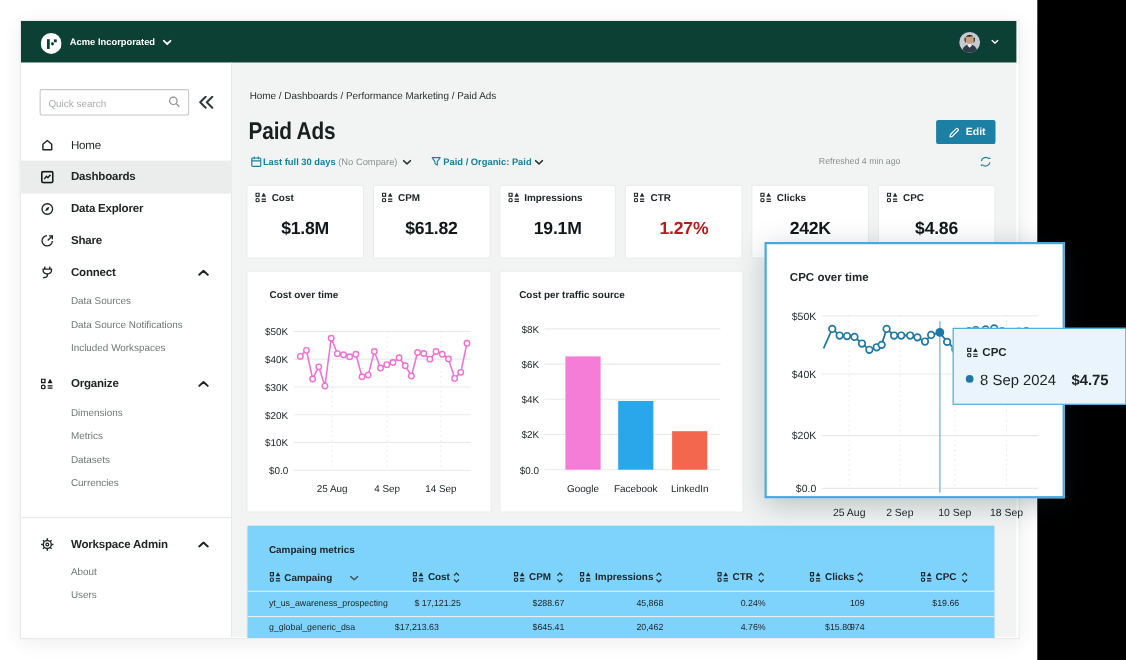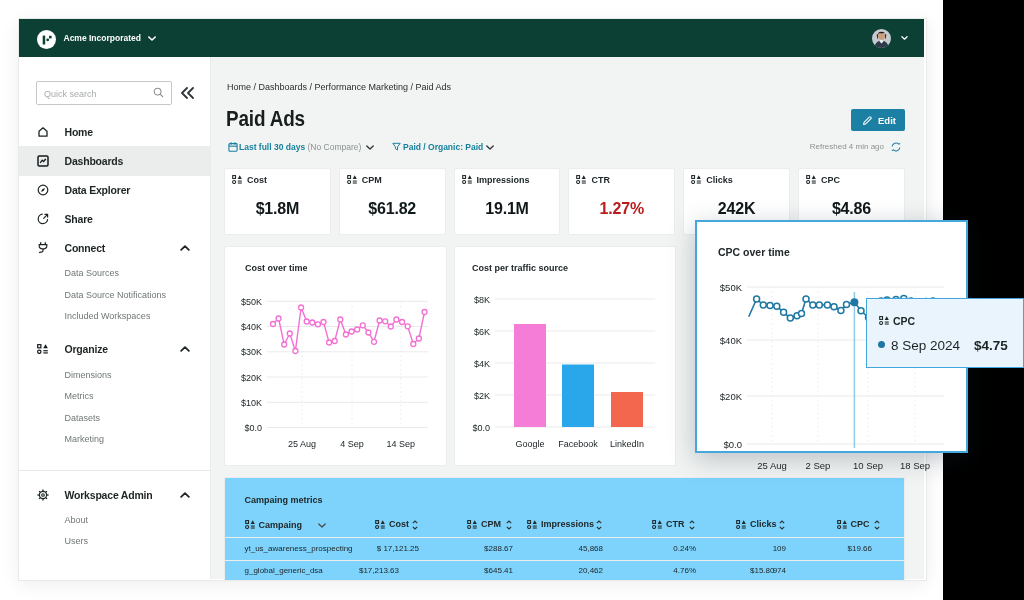--- a/index.html
+++ b/index.html
@@ -49,21 +49,21 @@
 <line x1="7.2" y1="7.2" x2="10" y2="10" stroke="#8b908e" stroke-width="1.1"></line>
 </svg>
 <svg class="abs" style="left:161px;top:30px" width="15" height="12" viewBox="0 0 15 12">
 <polyline points="7,1 2,6 7,11" fill="none" stroke="#30383a" stroke-width="1.8" stroke-linecap="round" stroke-linejoin="round"></polyline>
 <polyline points="13,1 8,6 13,11" fill="none" stroke="#30383a" stroke-width="1.8" stroke-linecap="round" stroke-linejoin="round"></polyline>
 </svg>
 <div class="abs" style="left:0;top:89px;width:192px;height:30px;background:#ebedec"></div>
 <svg class="abs" style="left:18px;top:69px" width="12" height="12" viewBox="0 0 12 12">
 <path d="M2 5.2 L6 1.8 L10 5.2 V10.2 H2 Z" fill="none" stroke="#1d2524" stroke-width="1.3" stroke-linejoin="round"></path>
 </svg>
-      <div class="abs" style="left:45.5px;top:69px;font-size:10.5px;font-weight:bold;color:#1d2524;letter-spacing:-.2px">Home</div>
+      <div class="abs" style="left:45.5px;top:69px;font-size:10.5px;font-weight:normal;color:#1d2524;letter-spacing:-.2px">Home</div>
 <svg class="abs" style="left:18px;top:98px" width="12" height="12" viewBox="0 0 12 12">
 <rect x="1" y="1" width="10" height="10" rx="1.2" fill="none" stroke="#141b1c" stroke-width="1.5"></rect>
 <polyline points="3.2,7.8 5.2,5.2 6.6,6.6 8.6,4.0" fill="none" stroke="#141b1c" stroke-width="1.3"></polyline>
 <path d="M8.9 3.6 l0.3 1.6 -1.6 -0.3 z" fill="#141b1c"></path>
 </svg>
       <div class="abs" style="left:45.5px;top:98px;font-size:10.5px;font-weight:bold;color:#1d2524;letter-spacing:-.2px">Dashboards</div>
 <svg class="abs" style="left:18px;top:127px" width="12" height="12" viewBox="0 0 12 12">
 <circle cx="6" cy="6" r="4.8" fill="none" stroke="#1d2524" stroke-width="1.2"></circle>
 <path d="M4 8 L5.2 5.2 L8 4 L6.8 6.8 Z" fill="#1d2524"></path>
 </svg>
@@ -94,21 +94,21 @@
 <line x1="5.8" y1="6.2" x2="9.9" y2="6.2" stroke="#141b1c" stroke-width="1.1"></line>
 <line x1="5.8" y1="8.2" x2="9.9" y2="8.2" stroke="#141b1c" stroke-width="1.1"></line>
 </svg>
       <div class="abs" style="left:45.5px;top:286px;font-size:10.5px;font-weight:bold;color:#1d2524;letter-spacing:-.2px">Organize</div>
       <svg style="position:absolute;left:161px;top:289px" width="10" height="6" viewBox="0 0 8 5">
 <polyline points="0.8,4 4,1 7.2,4" fill="none" stroke="#1d2524" stroke-width="1.5" stroke-linecap="round" stroke-linejoin="round"></polyline>
 </svg>
 <div class="abs" style="left:45.5px;top:312.5px;font-size:9px;color:#6f7874">Dimensions</div>
 <div class="abs" style="left:45.5px;top:333.5px;font-size:9px;color:#6f7874">Metrics</div>
 <div class="abs" style="left:45.5px;top:355.5px;font-size:9px;color:#6f7874">Datasets</div>
-<div class="abs" style="left:45.5px;top:376.5px;font-size:9px;color:#6f7874">Marketing</div>
+<div class="abs" style="left:45.5px;top:376.5px;font-size:9px;color:#6f7874">Currencies</div>
 <div class="abs" style="left:0;top:413px;width:192px;height:1px;background:#e7e9e8"></div>
 <svg class="abs" style="left:18px;top:432px" width="12" height="12" viewBox="0 0 12 12">
 <circle cx="6" cy="6" r="3.6" fill="none" stroke="#1d2524" stroke-width="1.2"></circle>
 <circle cx="6" cy="6" r="1.3" fill="none" stroke="#1d2524" stroke-width="1.1"></circle>
 <g stroke="#1d2524" stroke-width="1.3">
 <line x1="6" y1="0.4" x2="6" y2="2.2"></line>
           <line x1="6" y1="9.8" x2="6" y2="11.6"></line>
 <line x1="0.4" y1="6" x2="2.2" y2="6"></line>
           <line x1="9.8" y1="6" x2="11.6" y2="6"></line>
 <line x1="2.1" y1="2.1" x2="3.3" y2="3.3"></line>
@@ -143,21 +143,21 @@
 </svg>
 <div class="abs" style="left:384px;top:122.5px;font-size:8.5px;font-weight:bold;color:#17809e">Paid / Organic: Paid</div>
 <svg style="position:absolute;left:467px;top:125.5px" width="8" height="5" viewBox="0 0 8 5">
 <polyline points="0.8,1 4,4 7.2,1" fill="none" stroke="#30383a" stroke-width="1.4" stroke-linecap="round" stroke-linejoin="round"></polyline>
 </svg>
 <div class="abs" style="left:831.5px;top:89.5px;width:54px;height:22.5px;background:#1b80a4;border-radius:2px"></div>
 <svg class="abs" style="left:843px;top:95.5px" width="11" height="11" viewBox="0 0 11 11">
 <path d="M1.6 9.4 l0.45 -2.1 5.3 -5.3 a0.82 0.82 0 0 1 1.16 0 l0.49 0.49 a0.82 0.82 0 0 1 0 1.16 l-5.3 5.3 z" fill="none" stroke="#fff" stroke-width="1.05" stroke-linejoin="round"></path>
 </svg>
 <div class="abs" style="left:859px;top:95.5px;font-size:9.5px;font-weight:bold;color:#fff">Edit</div>
-<div class="abs" style="left:660px;top:123px;width:205px;text-align:right;font-size:8px;color:#8b918e">Refreshed 4 min ago</div>
+<div class="abs" style="left:660px;top:123px;width:205px;text-align:center;font-size:8px;color:#8b918e">Refreshed 4 min ago</div>
 <svg class="abs" style="left:872px;top:123px" width="10" height="10" viewBox="0 0 12 12">
 <path d="M10.6 6.6 A4.7 4.7 0 0 1 2.5 9.2" fill="none" stroke="#1b80a4" stroke-width="1.3"></path>
 <path d="M1.4 5.4 A4.7 4.7 0 0 1 9.5 2.8" fill="none" stroke="#1b80a4" stroke-width="1.3"></path>
 <path d="M9.9 0.9 l-0.2 2.2 2.1 -0.6 z" fill="#1b80a4"></path>
 <path d="M2.1 11.1 l0.2 -2.2 -2.1 0.6 z" fill="#1b80a4"></path>
 </svg>
 <div class="abs" style="left:205.0px;top:148.5px;width:106.8px;height:67px;background:#fff;border:1px solid #ebedec;border-radius:2px"></div>
 <svg style="position:absolute;left:213.0px;top:156px" width="10" height="9" viewBox="0 0 10 9.2">
 <rect x="0.6" y="0.6" width="2.9" height="2.9" fill="none" stroke="#20282a" stroke-width="1.1"></rect>
 <path d="M7.8 0.3 L9.9 4 H5.7 Z" fill="#20282a"></path>

